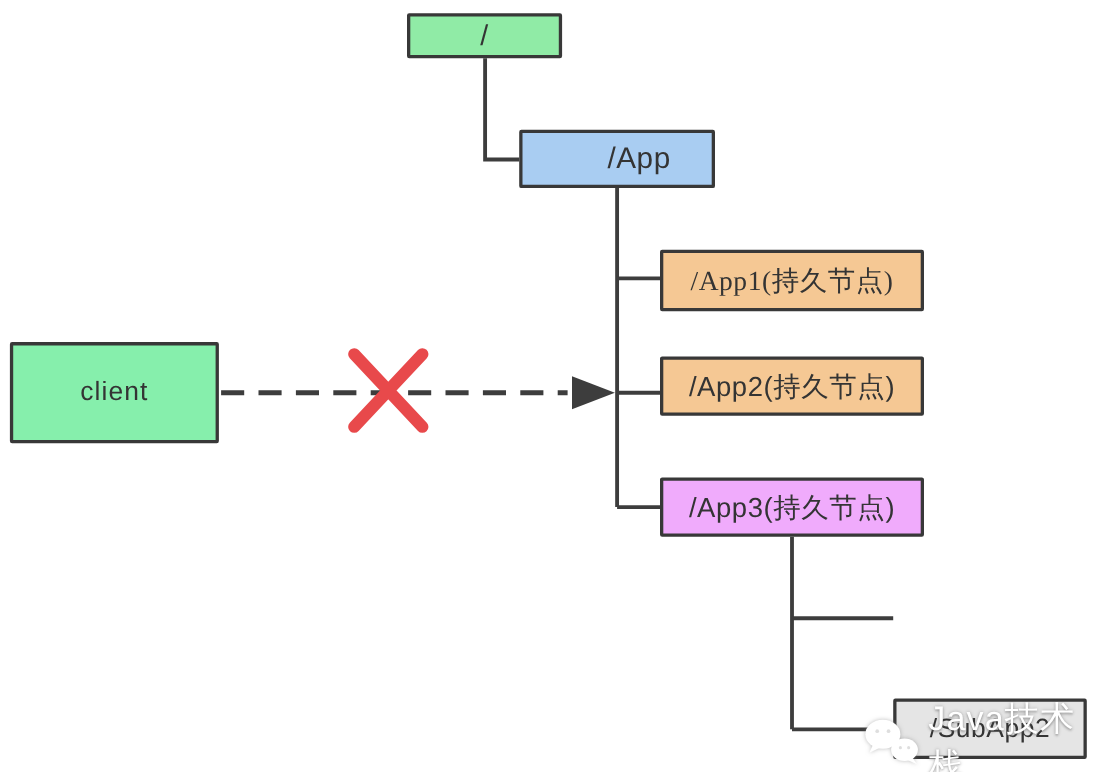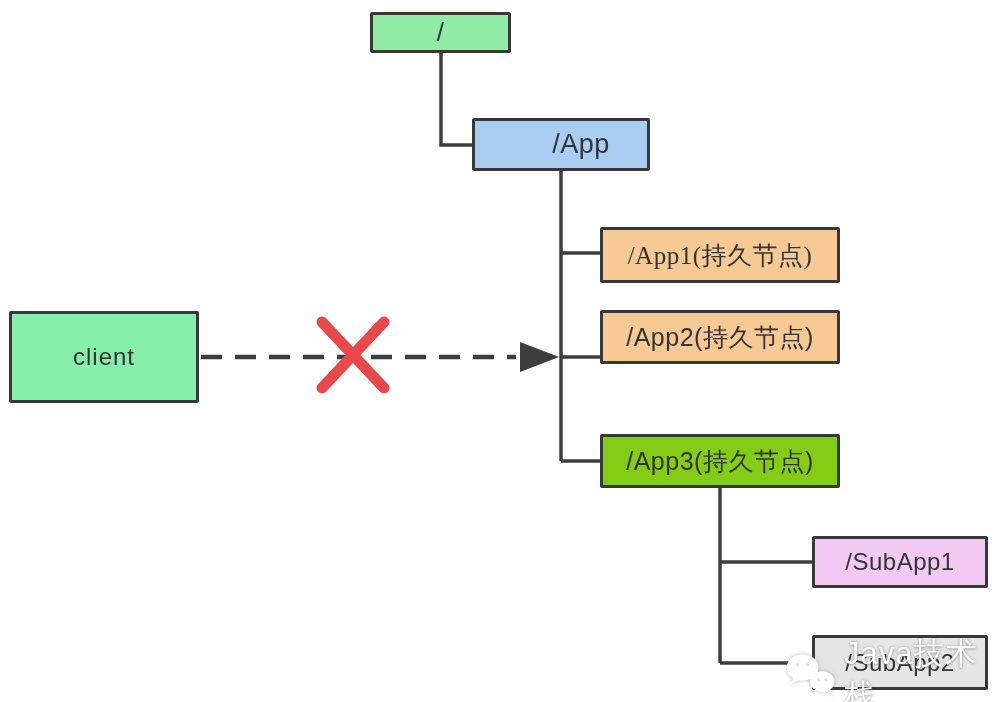--- a/index.html
+++ b/index.html
@@ -37,21 +37,21 @@
     border:3px solid var(--border);
     border-radius:2px;
     color:var(--text);
     font-size:25px;
     letter-spacing:0.5px;
     white-space:nowrap;
   }
   .node-root   {left:370px;top:12px; width:141px;height:41px;font-size:26px;}
   .node-app    {left:472px;top:118px;width:178px;height:53px;font-size:27px;}
   .node-app1   {left:600px;top:227px;width:240px;height:56px;}
-  .node-app2   {left:600px;top:310px;width:240px;height:54px;}
+  .node-app2   {left:600px;top:324px;width:240px;height:54px;}
   .node-app3   {left:600px;top:434px;width:240px;height:54px;}
   .node-subapp1{left:812px;top:536px;width:176px;height:52px;font-size:24px;}
   .node-subapp2{left:812px;top:635px;width:176px;height:55px;font-size:24px;}
   .node-client {left:9px;  top:311px;width:190px;height:92px;font-size:24px;letter-spacing:1px;}
   .watermark{
     position:absolute;
     left:782px;top:633px;
     display:flex;
     align-items:center;
     z-index:5;
@@ -103,27 +103,24 @@
   </div>
 
   <div class="node node-app1" style="background: rgb(245, 200, 148); font-family: Liberation Serif, serif;">
     <span>/App1(持久节点)</span>
   </div>
 
   <div class="node node-app2" style="background: rgb(245, 200, 148);">
     <span>/App2(持久节点)</span>
   </div>
 
-  <div class="node node-app3" style="background: #84cc16; text-align: right;">
+  <div class="node node-app3" style="background: #f0abfc; text-align: right;">
     <span>/App3(持久节点)</span>
   </div>
 
-  <div class="node node-subapp1" style="background: rgb(241, 201, 243);">
-    <span>/SubApp1</span>
-  </div>
 
   <div class="node node-subapp2" style="background: #e5e5e5;">
     <span>/SubApp2</span>
   </div>
 
   <div class="node node-client" style="background: #86efac;">
     <span>client</span>
   </div>
 
   <div class="watermark">

